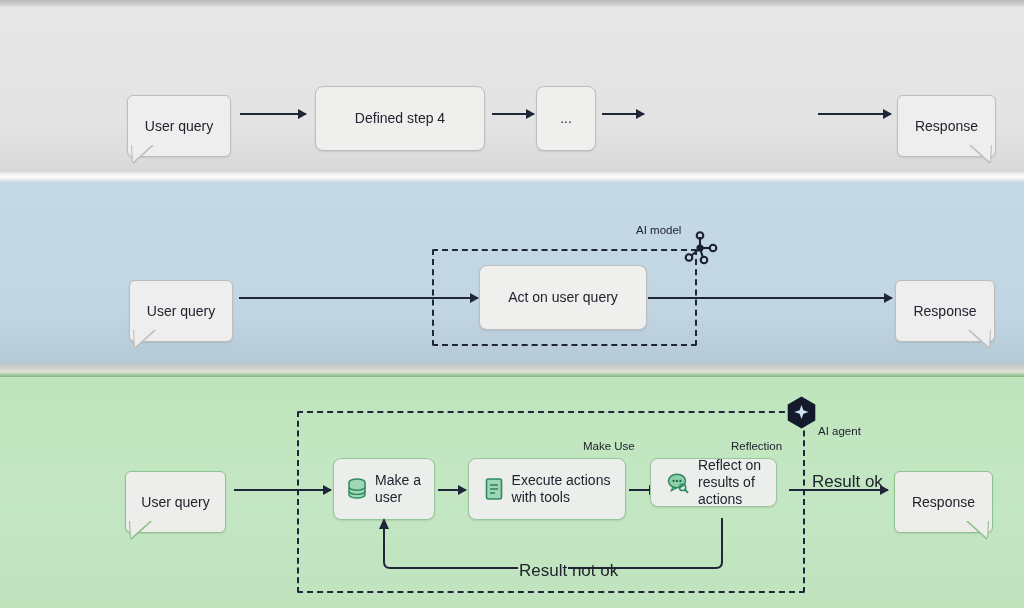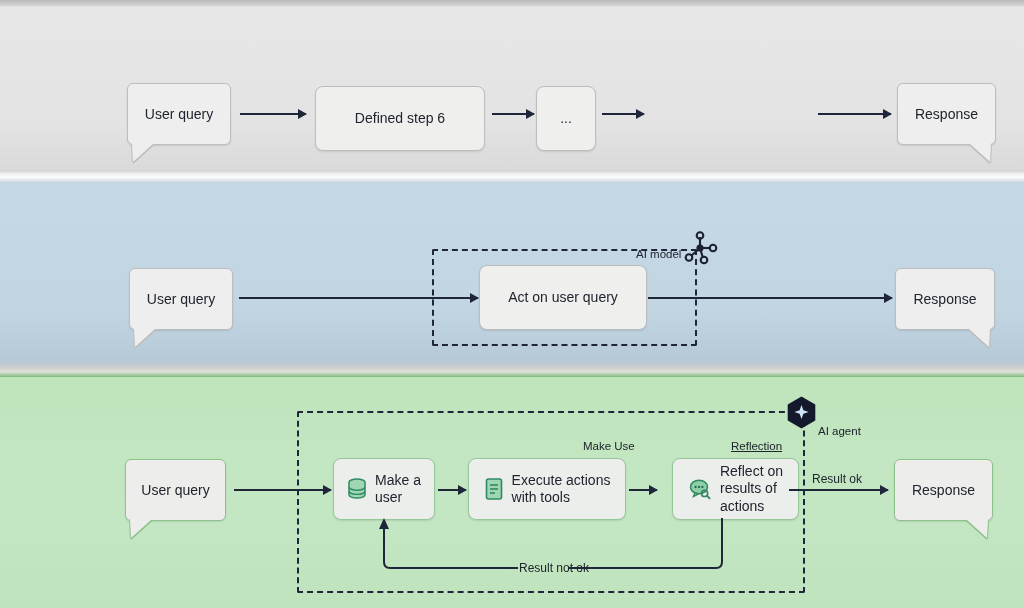--- a/index.html
+++ b/index.html
@@ -59,20 +59,21 @@
   }
   .bubble{
     position:absolute;
     box-sizing:border-box;
     background:#eeeeee;
     border:1px solid #bdbdbd;
     border-radius:6px;
     display:flex;align-items:center;justify-content:center;
     color:#20242e;font-size:14px;
     box-shadow:0 1px 2px rgba(0,0,0,.10);
+    margin-top:12px;
   }
   .bubble.green{border-color:#8ec28c;background:#ededeb;}
   .tail{position:absolute;width:0;height:0;}
   
   .tail-bl{
     border-left:1px solid transparent;
     border-top:18px solid #eeeeee;
     border-right:20px solid transparent;
     filter:drop-shadow(-1px 1px 0 #bdbdbd) drop-shadow(1px 1px 0 #bdbdbd);
   }
@@ -100,21 +101,21 @@
   .dashbox{
     position:absolute;
     border:2px dashed #20263a;
     box-sizing:border-box;
     background:transparent;
     border-radius:2px;
   }
 
   .smalllabel{
     position:absolute;
-    font-size:12px;
+    font-size:17px;
     color:#20242e;
     white-space:nowrap;
   }
   .caplabel{
     position:absolute;
     font-size:11.5px;
     color:#20242e;
     white-space:nowrap;
   }
 
@@ -132,21 +133,21 @@
   <div class="panel" id="panel-auto">
 
     <div class="bubble" style="left:127px;top:75px;width:104px;height:62px;">
       <span>User query</span>
     </div>
     <div class="tail tail-bl" style="left:132px;top:136px;"></div>
 
     <div class="arrow" style="left:240px;top:105px;width:66px;"></div>
 
     <div class="node step" style="left:315px;top:78px;width:170px;height:65px;">
-      <span class="centertext">Defined step 6</span>
+      <span class="centertext">Defined step 4</span>
     </div>
 
     <div class="arrow" style="left:492px;top:105px;width:42px;"></div>
 
     <div class="node step" style="left:536px;top:78px;width:60px;height:65px;">
       <span class="centertext">...</span>
     </div>
 
     <div class="arrow" style="left:602px;top:105px;width:42px;"></div>
 
@@ -168,21 +169,21 @@
   <div>
     <div class="bubble" style="left:129px;top:268px;width:104px;height:62px;">
       <span>User query</span>
     </div>
     <div class="tail tail-bl" style="left:134px;top:329px;"></div>
 
     <div class="arrow" style="left:239px;top:297px;width:239px;"></div>
 
     <div class="dashbox" style="left:432px;top:249px;width:265px;height:97px;"></div>
 
-    <div class="caplabel" style="left:636px;top:248px;">AI model</div>
+    <div class="caplabel" style="left:636px;top:224px;">AI model</div>
 
     <span style="position:absolute;left:681px;top:229px;width:38px;height:38px;">
       <svg width="38" height="38" viewBox="0 0 38 38">
         <g stroke="#1b2030" stroke-width="2.1" fill="none">
           <line x1="19" y1="19" x2="19" y2="8"></line>
           <line x1="19" y1="19" x2="30" y2="19"></line>
           <line x1="19" y1="19" x2="10" y2="27"></line>
           <line x1="19" y1="19" x2="22" y2="29"></line>
         </g>
         <circle cx="19" cy="19" r="3.6" fill="#1b2030"></circle>
@@ -259,22 +260,22 @@
         </svg>
       </span>
       <span class="nodetext">
         <span>Execute actions</span><br>
         <span>with tools</span>
       </span>
     </div>
 
     <div class="arrow" style="left:629px;top:489px;width:28px;"></div>
 
-    <div class="caplabel" style="left:731px;top:440px;text-decoration:underline;">Reflection</div>
-    <div class="node step tealbox" style="left:672px;top:458px;width:127px;height:62px;padding:0 8px;">
+    <div class="caplabel" style="left:731px;top:440px;">Reflection</div>
+    <div class="node step tealbox" style="left:650px;top:458px;width:127px;height:49px;padding:0 8px;">
       <span class="nodeicon">
         <svg width="24" height="24" viewBox="0 0 24 24">
           <ellipse cx="11" cy="10" rx="8.5" ry="6.8" fill="#8ecfa8" stroke="#2f8a62" stroke-width="1.5"></ellipse>
           <path d="M7 15.6 L5.4 19.6 L10 17.2 Z" fill="#8ecfa8" stroke="#2f8a62" stroke-width="1.3"></path>
           <circle cx="7.6" cy="10" r="1.15" fill="#1e6b49"></circle>
           <circle cx="11" cy="10" r="1.15" fill="#1e6b49"></circle>
           <circle cx="14.4" cy="10" r="1.15" fill="#1e6b49"></circle>
           <circle cx="16.6" cy="16.4" r="3.1" fill="none" stroke="#2f8a62" stroke-width="1.6"></circle>
           <line x1="18.9" y1="18.7" x2="21.6" y2="21.4" stroke="#2f8a62" stroke-width="1.8" stroke-linecap="round"></line>
         </svg>

